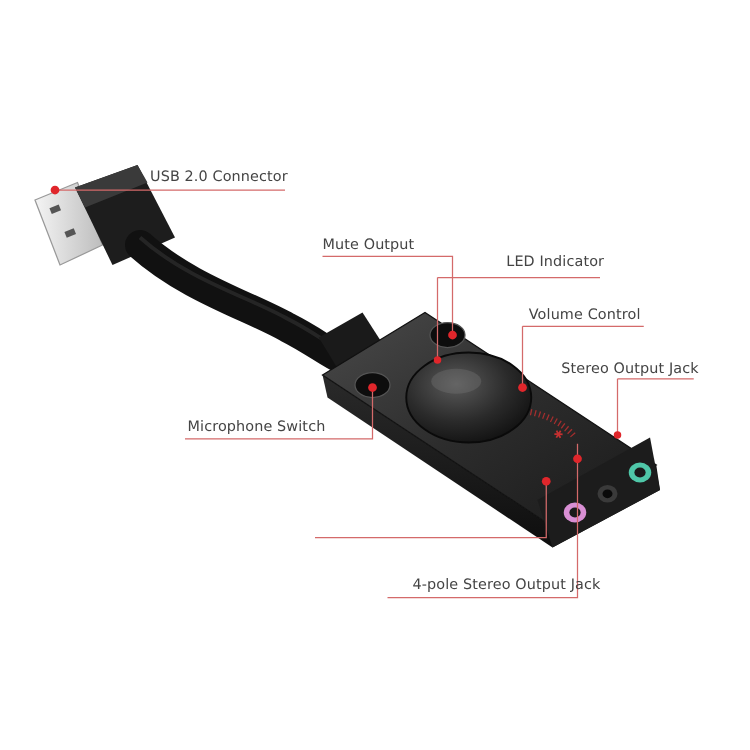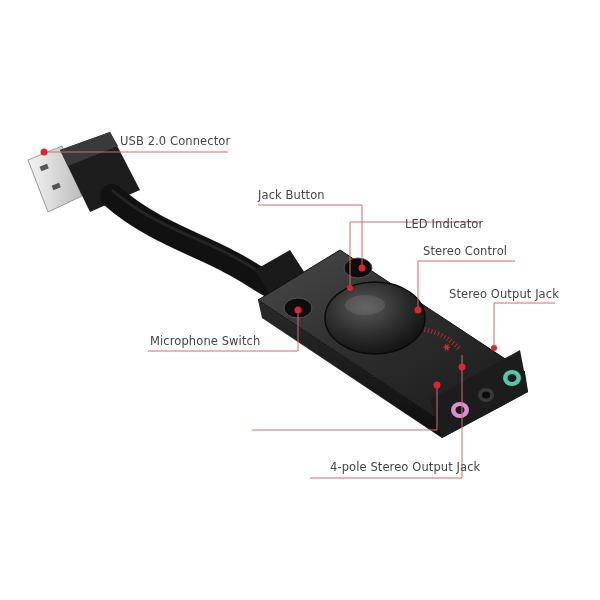--- a/index.html
+++ b/index.html
@@ -100,19 +100,19 @@
       <circle cx="350" cy="288" r="3"></circle>
       <circle cx="418" cy="310" r="3.5"></circle>
       <circle cx="494" cy="348" r="3"></circle>
       <circle cx="298" cy="310" r="3.5"></circle>
       <circle cx="437" cy="385" r="3.5"></circle>
       <circle cx="462" cy="367" r="3.5"></circle>
     </g>
   </svg>
 
   <div class="label" style="left:120px;top:134px;">USB 2.0 Connector</div>
-  <div class="label" style="left:258px;top:188px;">Jack Button</div>
-  <div class="label" style="left:405px;top:217px;">LED Indicator</div>
-  <div class="label" style="left:423px;top:244px;">Stereo Control</div>
+  <div class="label" style="left:258px;top:188px;">Mute Output</div>
+  <div class="label" style="left:405px;top:202px;">LED Indicator</div>
+  <div class="label" style="left:423px;top:244px;">Volume Control</div>
   <div class="label" style="left:449px;top:287px;">Stereo Output Jack</div>
   <div class="label" style="left:150px;top:334px;">Microphone Switch</div>
   <div class="label" style="left:330px;top:460px;">4-pole Stereo Output Jack</div>
 </div>
 
 </body></html>

